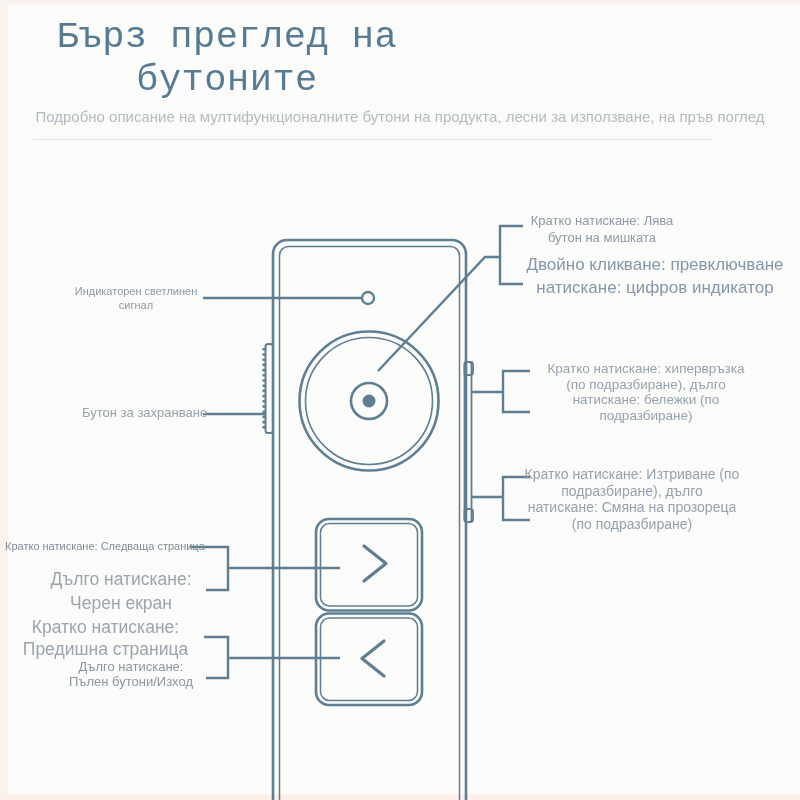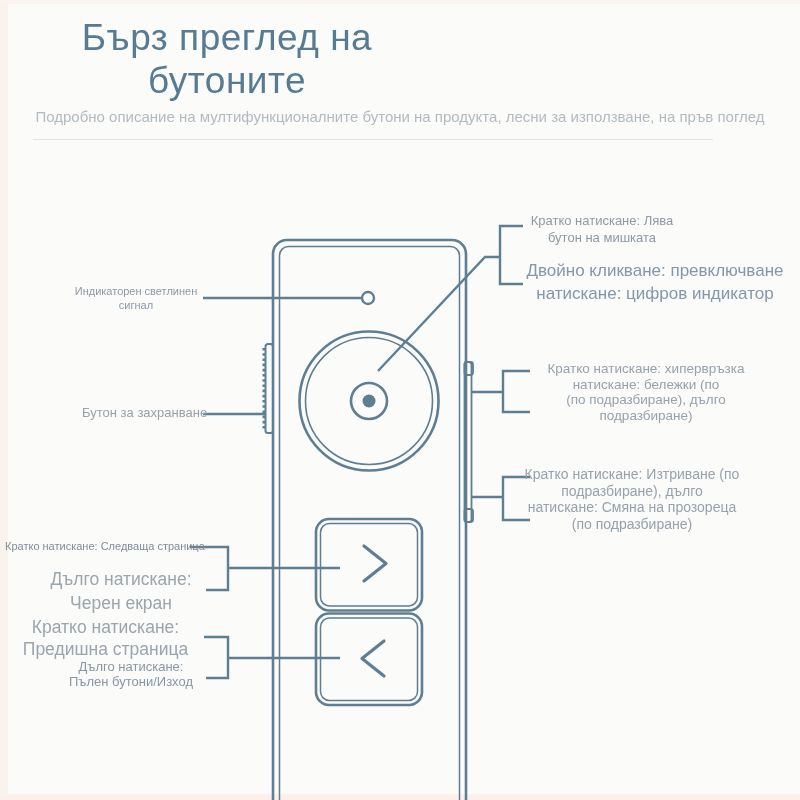--- a/index.html
+++ b/index.html
@@ -10,21 +10,21 @@
     color:#8e9aa6;
   }
   .edge { position:absolute; }
   .edge-left   { left:0; top:0; width:8px; height:800px; background:#f9f2ed; }
   .edge-top    { left:0; top:0; width:800px; height:4px; background:#faf3ef; }
   .edge-bottom { left:0; bottom:0; width:800px; height:6px; background:#fdf0eb; }
 
   .page-title {
     position:absolute; left:27px; top:16px; width:400px;
     text-align:center; font-size:37px; line-height:43px;
-    color:#567b92; font-weight:400; letter-spacing:0.5px;
+    color:#567b92; font-weight:400; letter-spacing:0.5px;font-family:Liberation Mono, monospace;
   }
   .page-subtitle {
     position:absolute; left:20px; top:107px; width:760px;
     text-align:center; font-size:15px; line-height:19px; color:#b2bbc2;
   }
   .divider {
     position:absolute; left:33px; top:139px; width:680px; height:0;
     border-top:1px solid #e3e3e0;
   }
 
@@ -35,21 +35,21 @@
   .c { text-align:center; }
 
   .lbl-indicator  { left:70px;  top:284px; width:132px; font-size:11px;  line-height:14px; color:#8c99a5; }
   .lbl-power      { left:82px;  top:405px; font-size:13px;  line-height:15px; color:#97a2ab; }
   .lbl-next-short { left:5px;   top:539px; font-size:11px;  line-height:14px; color:#7f8d9a;text-align:center; }
   .lbl-black      { left:32px;  top:567px; width:178px; font-size:17.5px; line-height:24px; color:#9aa5ae; }
   .lbl-prev       { left:18px;  top:616px; width:175px; font-size:17.5px; line-height:22px; color:#9aa5ae; }
   .lbl-fullscreen { left:50px;  top:660px; width:162px; font-size:13px;  line-height:14.5px; color:#8a97a3; }
 
   .lbl-mouse      { left:496px; top:212px; width:212px; font-size:13px;  line-height:17px; color:#8e9aa6; }
-  .lbl-digital    { left:518px; top:259px; width:274px; font-size:17px;  line-height:23px; color:#8497ab; }
+  .lbl-digital    { left:518px; top:253px; width:274px; font-size:17px;  line-height:23px; color:#8497ab; }
   .lbl-hyperlink  { left:532px; top:361px; width:228px; font-size:13.5px; line-height:15.5px; color:#96a2ad; }
   .lbl-erase      { left:506px; top:466px; width:252px; font-size:14px;  line-height:16.5px; color:#96a2ad; }
 </style>
 </head>
 <body>
 
 <div class="stage">
 
   <div class="edge edge-left"></div>
   <div class="edge edge-top"></div>
@@ -144,22 +144,22 @@
     <div>бутон на мишката</div>
   </div>
 
   <div class="label c lbl-digital">
     <div>Двойно кликване: превключване</div>
     <div>натискане: цифров индикатор</div>
   </div>
 
   <div class="label c lbl-hyperlink">
     <div>Кратко натискане: хипервръзка</div>
+    <div>(по подразбиране), дълго</div>
     <div>натискане: бележки (по</div>
-    <div>(по подразбиране), дълго</div>
     <div>подразбиране)</div>
   </div>
 
   <div class="label c lbl-erase">
     <div>Кратко натискане: Изтриване (по</div>
     <div>подразбиране), дълго</div>
     <div>натискане: Смяна на прозореца</div>
     <div>(по подразбиране)</div>
   </div>
 

